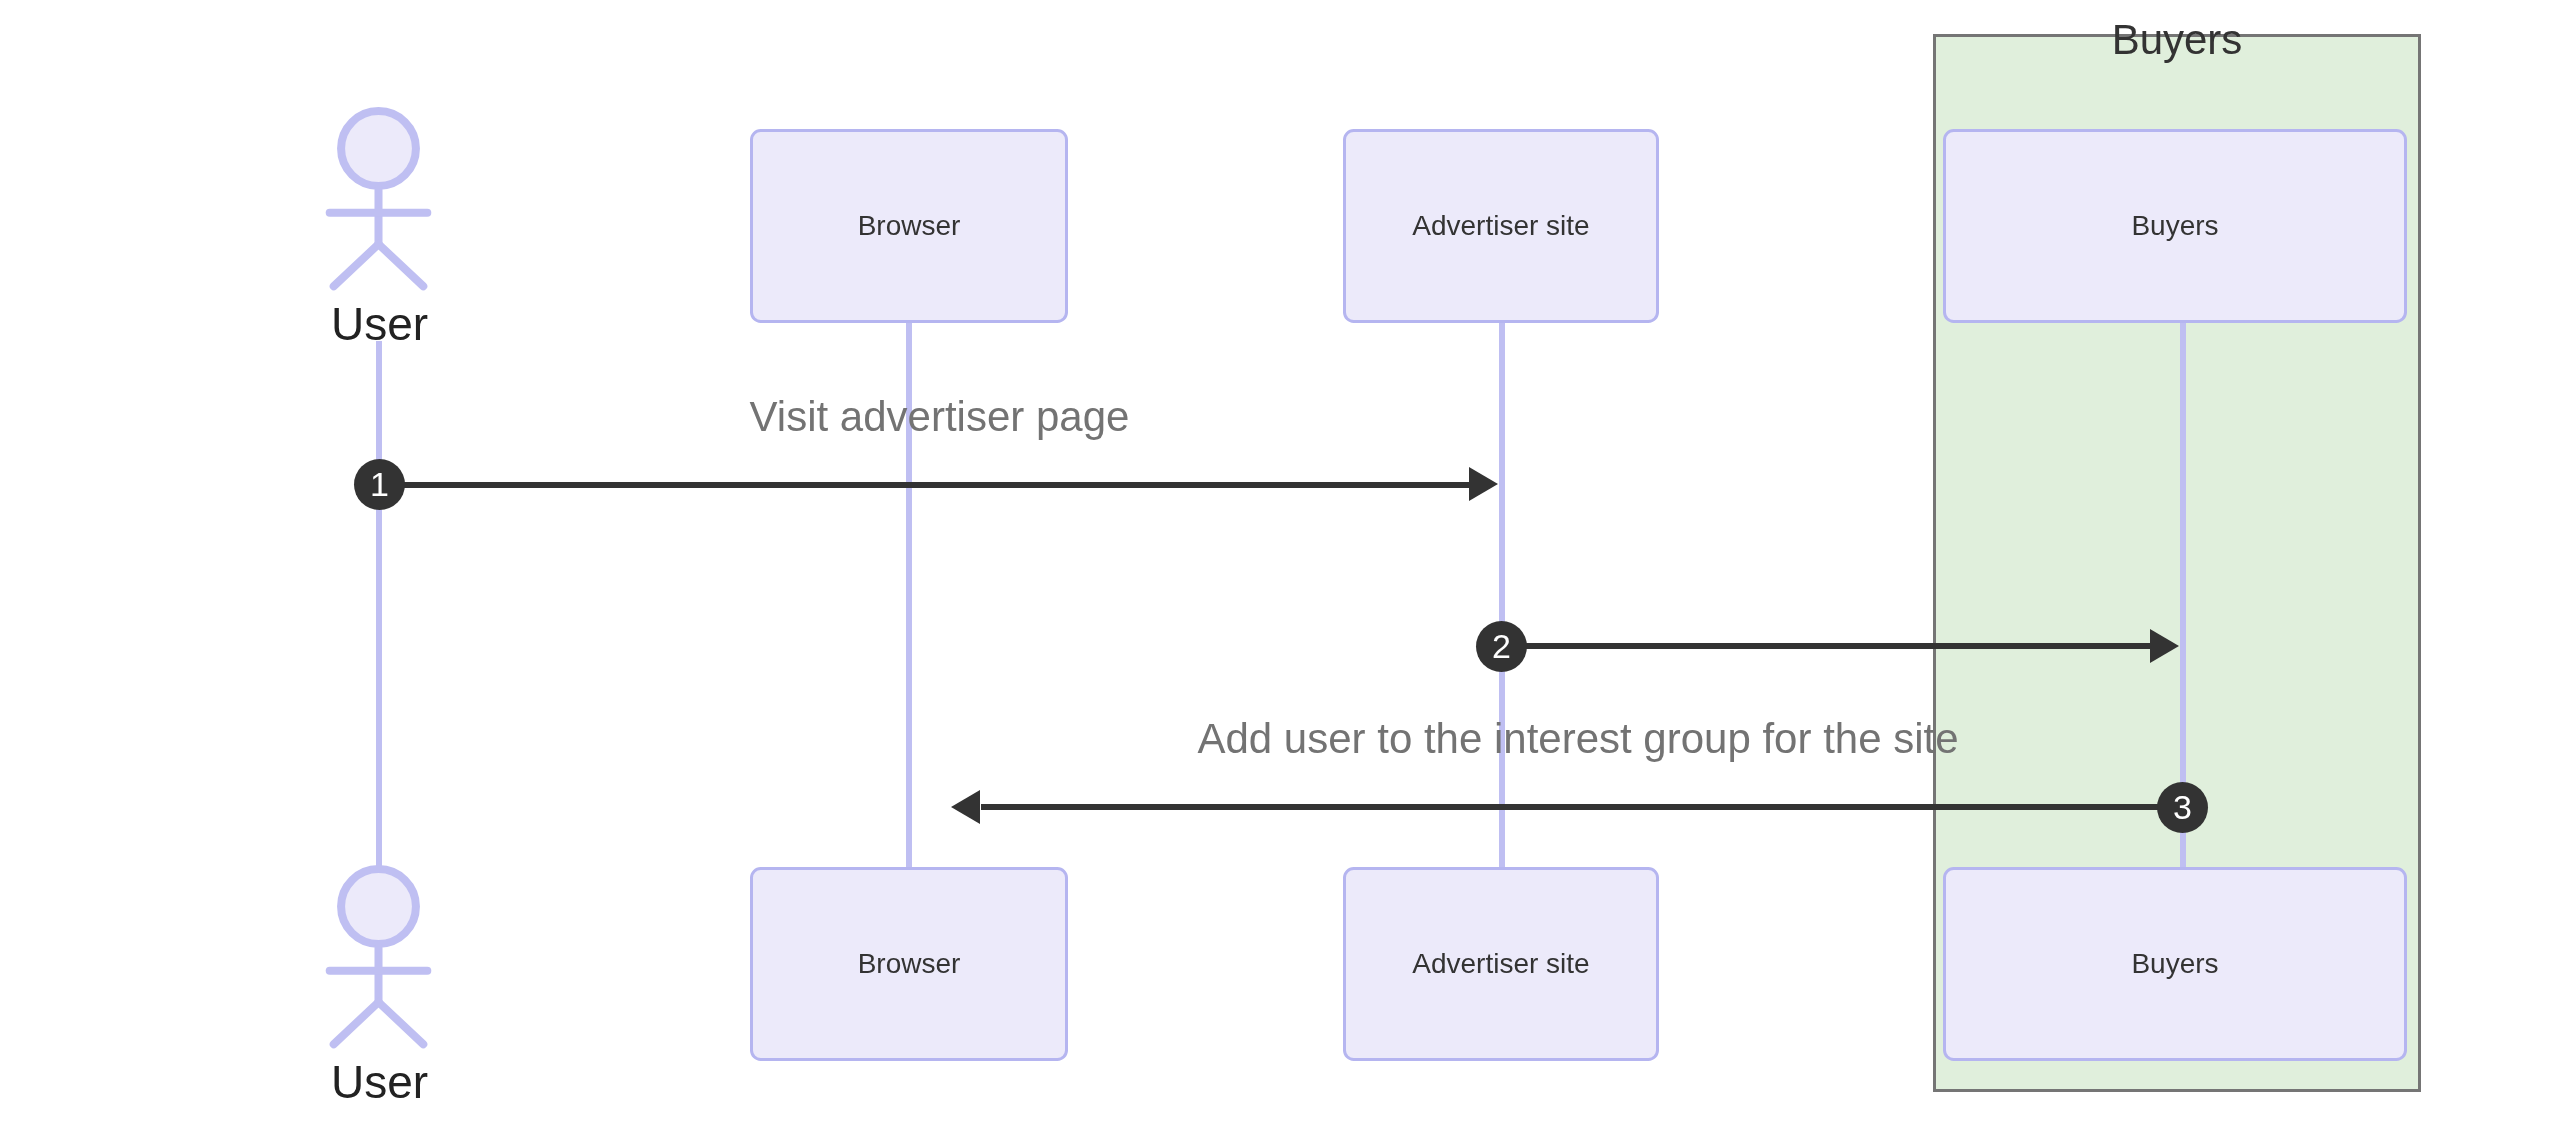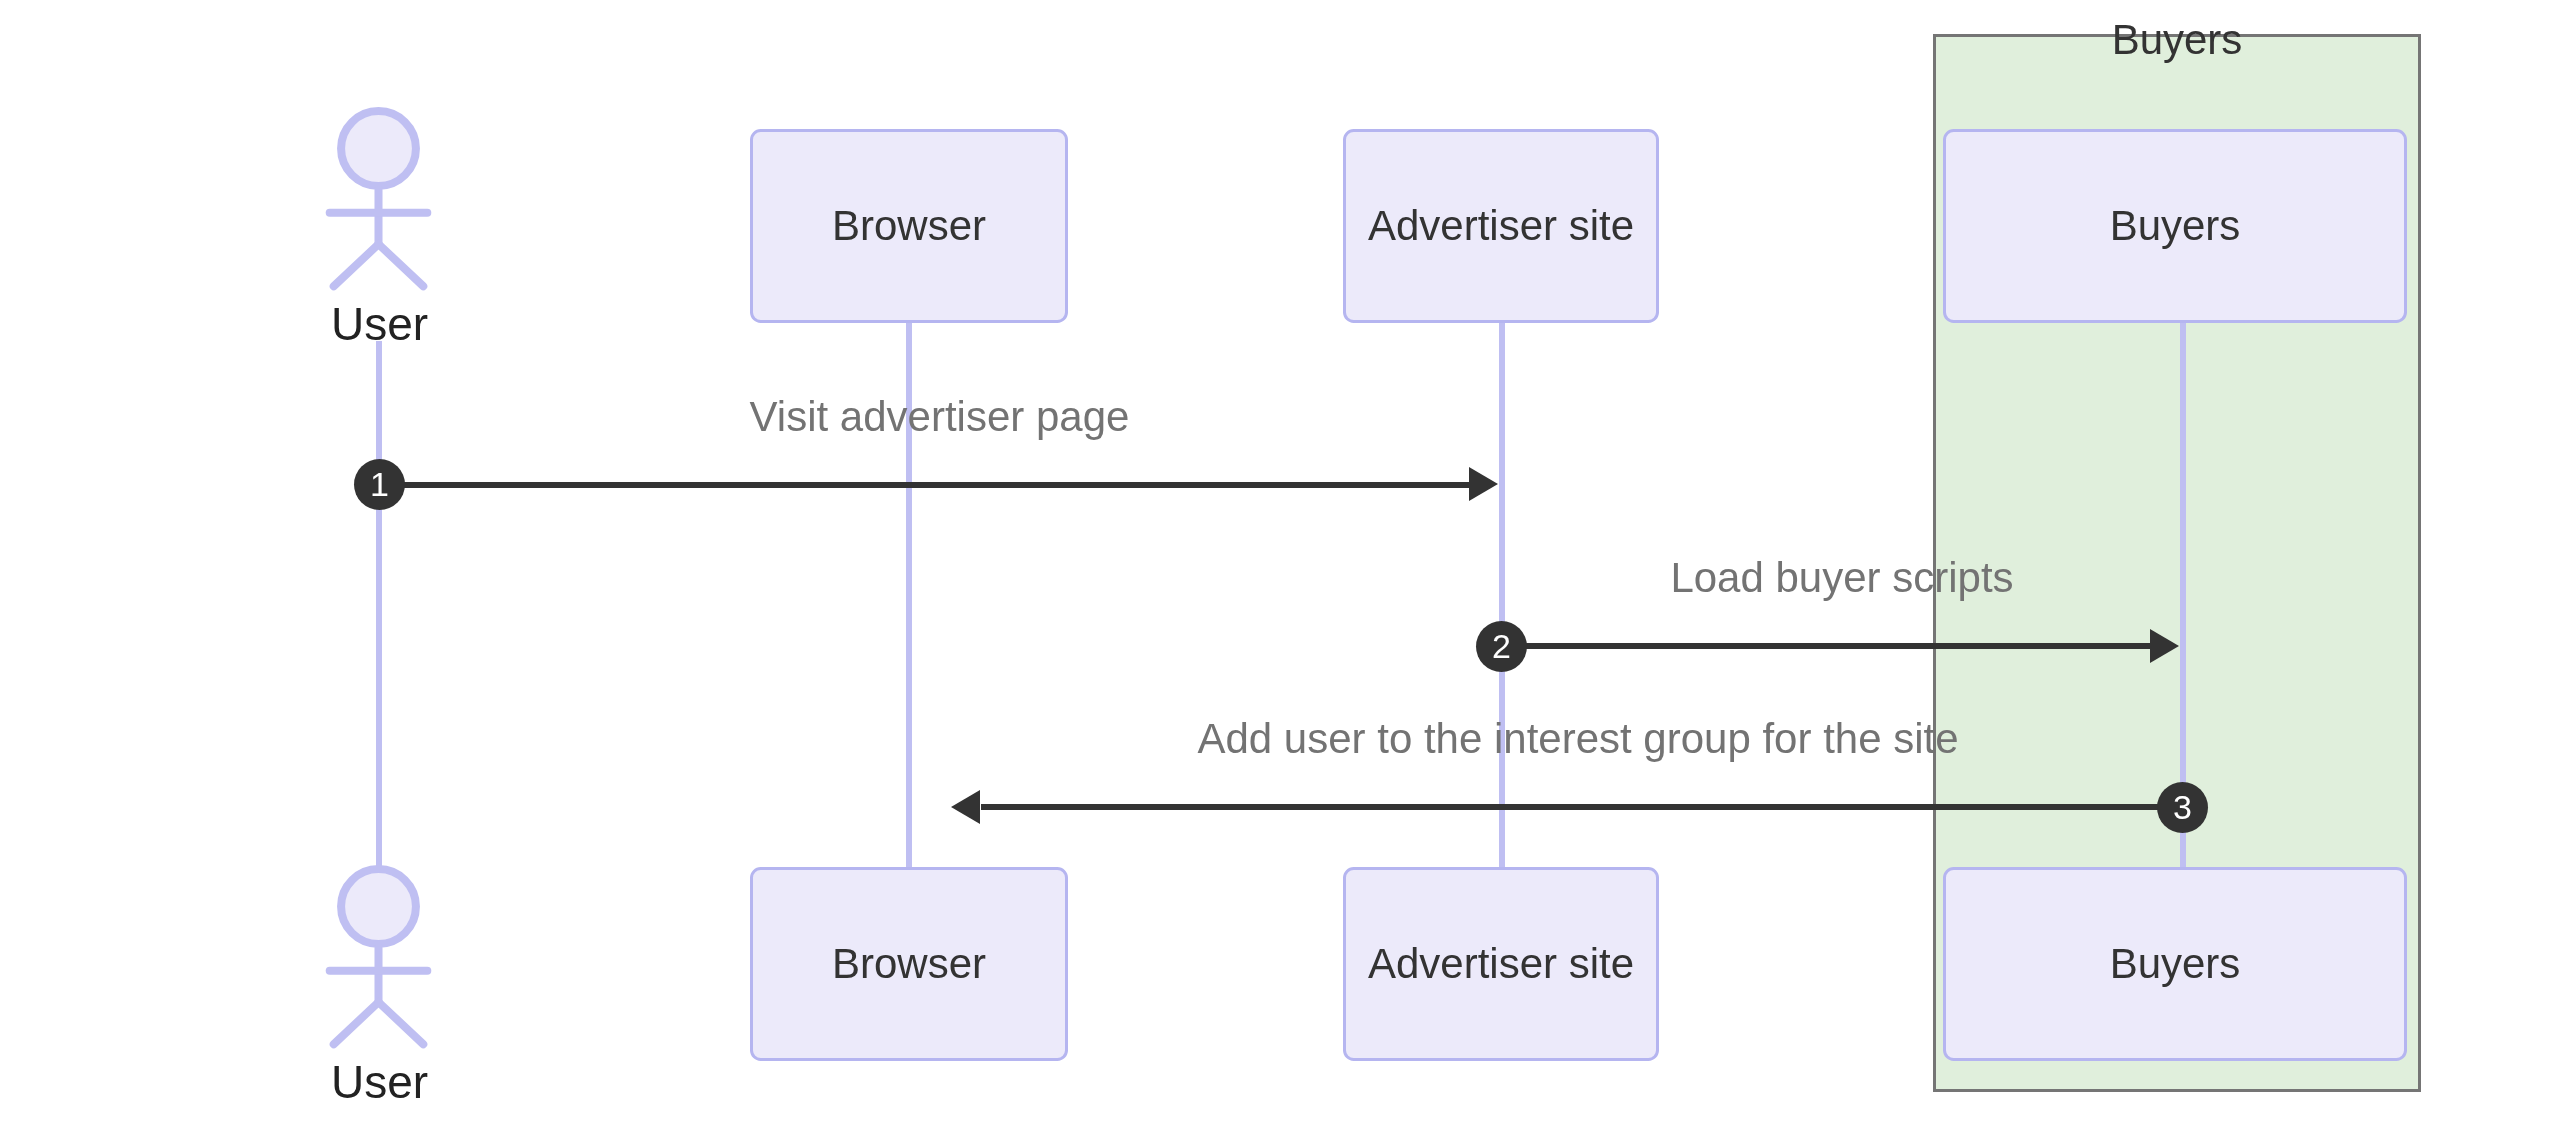--- a/index.html
+++ b/index.html
@@ -34,21 +34,21 @@
     box-sizing:border-box;
     background:#ECEAFA;
     border:3.4px solid #B5B5F0;
     border-radius:10.7px;
     display:flex;
     align-items:center;
     justify-content:center;
   }
   .participant span{
     color:#333333;
-    font-size:42px;
+    font-size:28px;
     line-height:1;
     white-space:nowrap;
   }
 
   
   .lifeline{
     position:absolute;
     width:6px;
     background:#BFBFF2;
   }
@@ -133,21 +133,20 @@
 
   <div class="participant" style="left:1943px;top:129px;width:464px;height:194px;">
     <span>Buyers</span>
   </div>
 
   <div class="msg-label" style="left:470px;top:396px;width:939px;">Visit advertiser page</div>
   <div class="msg-line" style="left:379px;top:482px;width:1090px;"></div>
   <div class="arrow-head arrow-right" style="left:1469px;top:467px;"></div>
   <div class="seq-num" style="left:354px;top:459px;">1</div>
 
-  <div class="msg-label" style="left:1503px;top:557px;width:678px;">Load buyer scripts</div>
   <div class="msg-line" style="left:1501px;top:643px;width:649px;"></div>
   <div class="arrow-head arrow-right" style="left:2150px;top:629px;"></div>
   <div class="seq-num" style="left:1476px;top:621px;">2</div>
 
   <div class="msg-label" style="left:964px;top:718px;width:1228px;">Add user to the interest group for the site</div>
   <div class="msg-line" style="left:981px;top:804px;width:1201px;"></div>
   <div class="arrow-head arrow-left" style="left:951px;top:790px;"></div>
   <div class="seq-num" style="left:2157px;top:782px;">3</div>
 
   <div class="actor" style="left:315px;top:865px;width:127px;height:184px;">

